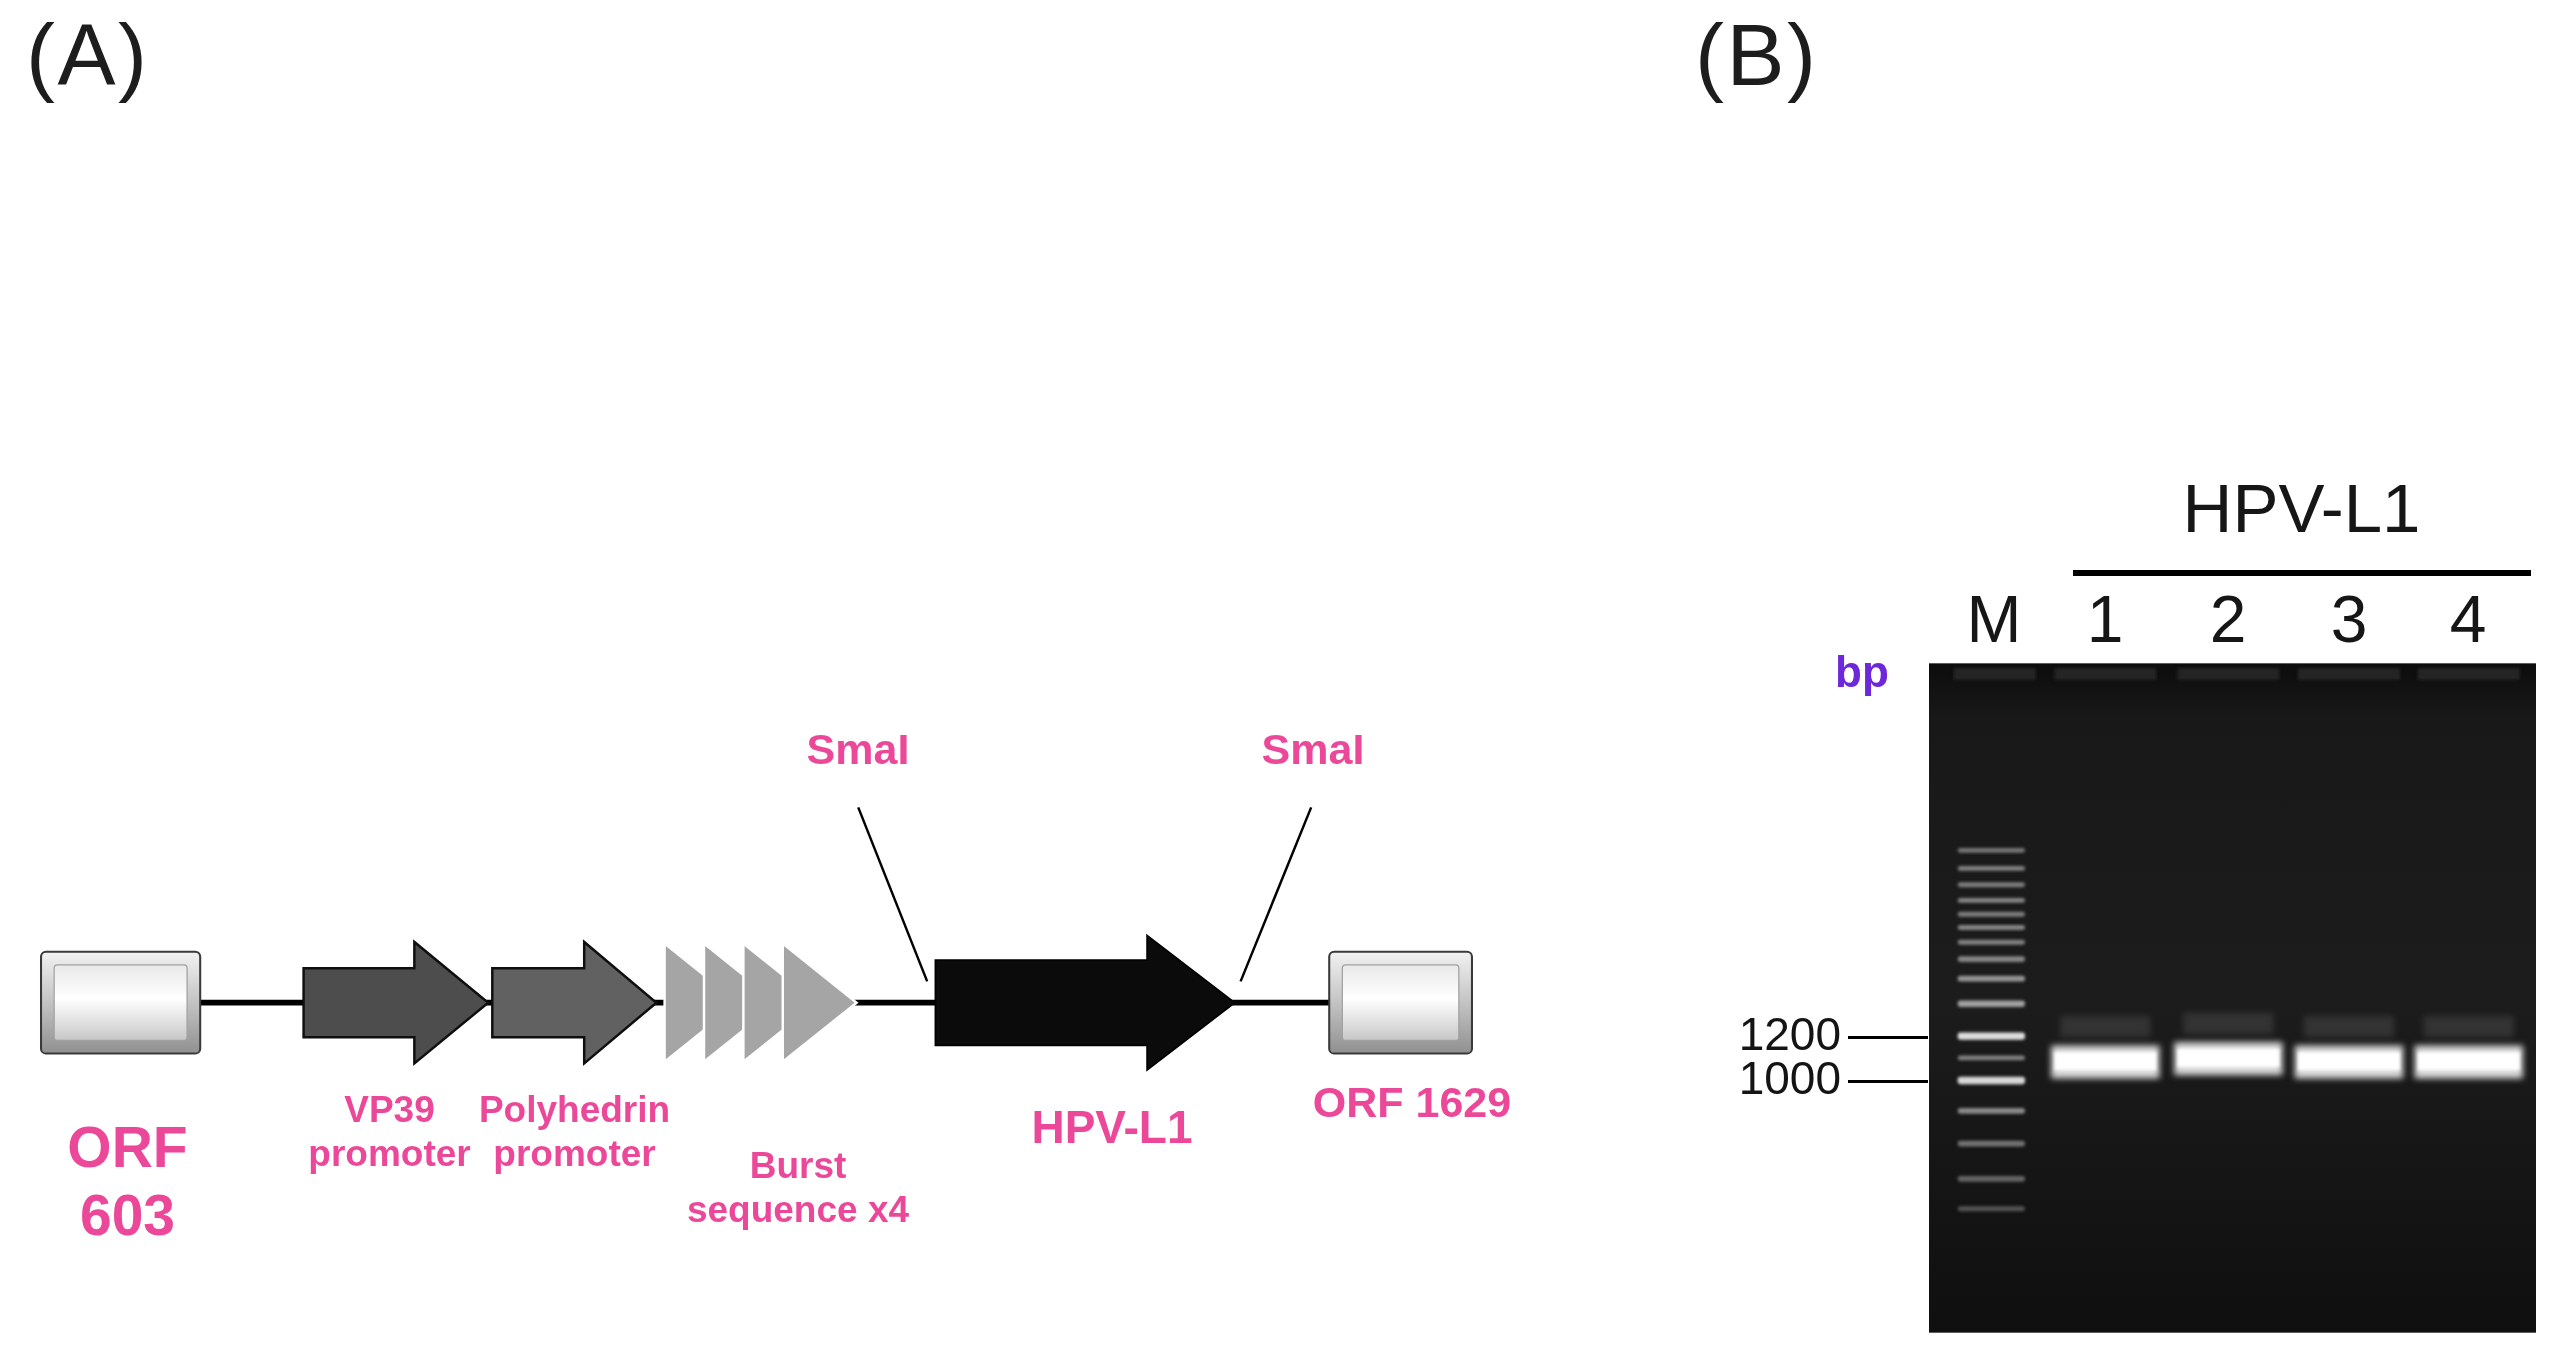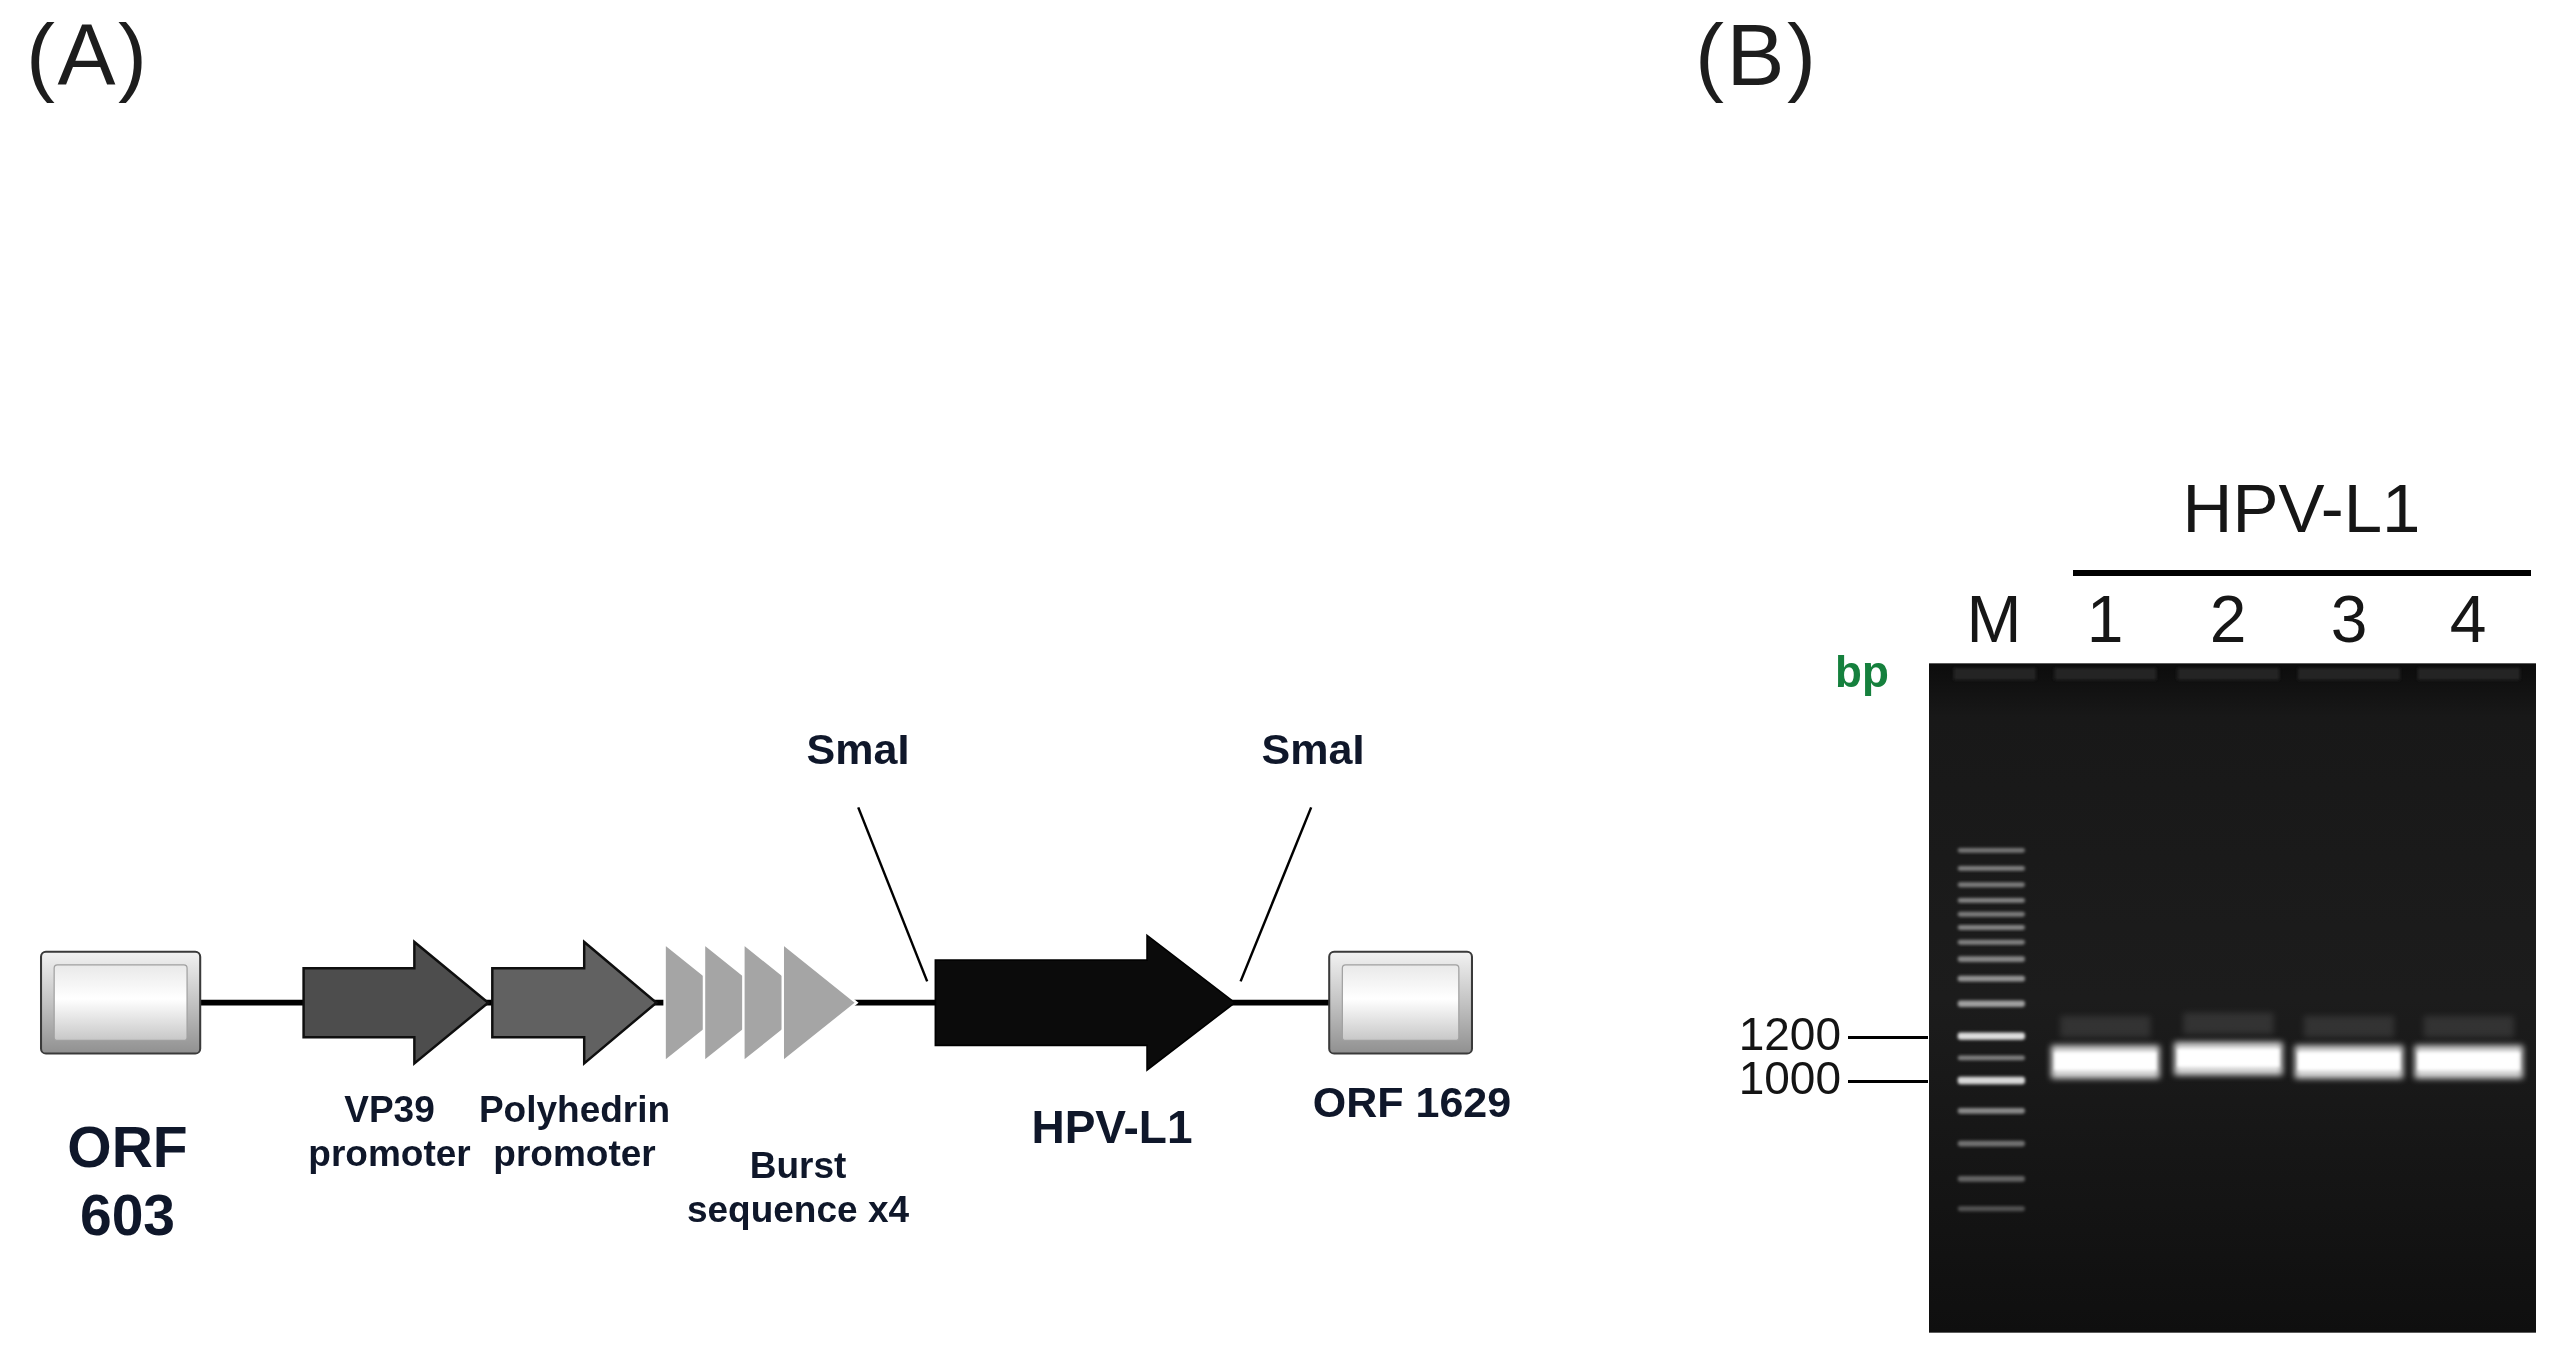--- a/index.html
+++ b/index.html
@@ -21,21 +21,21 @@
   }
   .construct-svg{
     position:absolute;
     left:0;top:0;
     width:1641px;height:1358px;
     pointer-events:none;
   }
   .construct-label{
     position:absolute;
     font-weight:700;
-    color:#0f172a;
+    color:#ec4899;
     text-align:center;
     line-height:1.2;
   }
   .gel-title{
     position:absolute;
     left:2125px;top:469px;
     width:353px;
     text-align:center;
     font-size:69px;
     font-weight:400;
@@ -54,21 +54,21 @@
     text-align:center;
     font-size:66px;
     font-weight:400;
     color:#161616;
   }
   .bp-label{
     position:absolute;
     left:1835px;top:647px;
     font-size:44px;
     font-weight:700;
-    color:#15803d;
+    color:#6d28d9;
   }
   .size-marker{
     position:absolute;
     width:123px;
     left:1718px;
     text-align:right;
     font-size:46px;
     font-weight:400;
     color:#141414;
     line-height:1.0;

